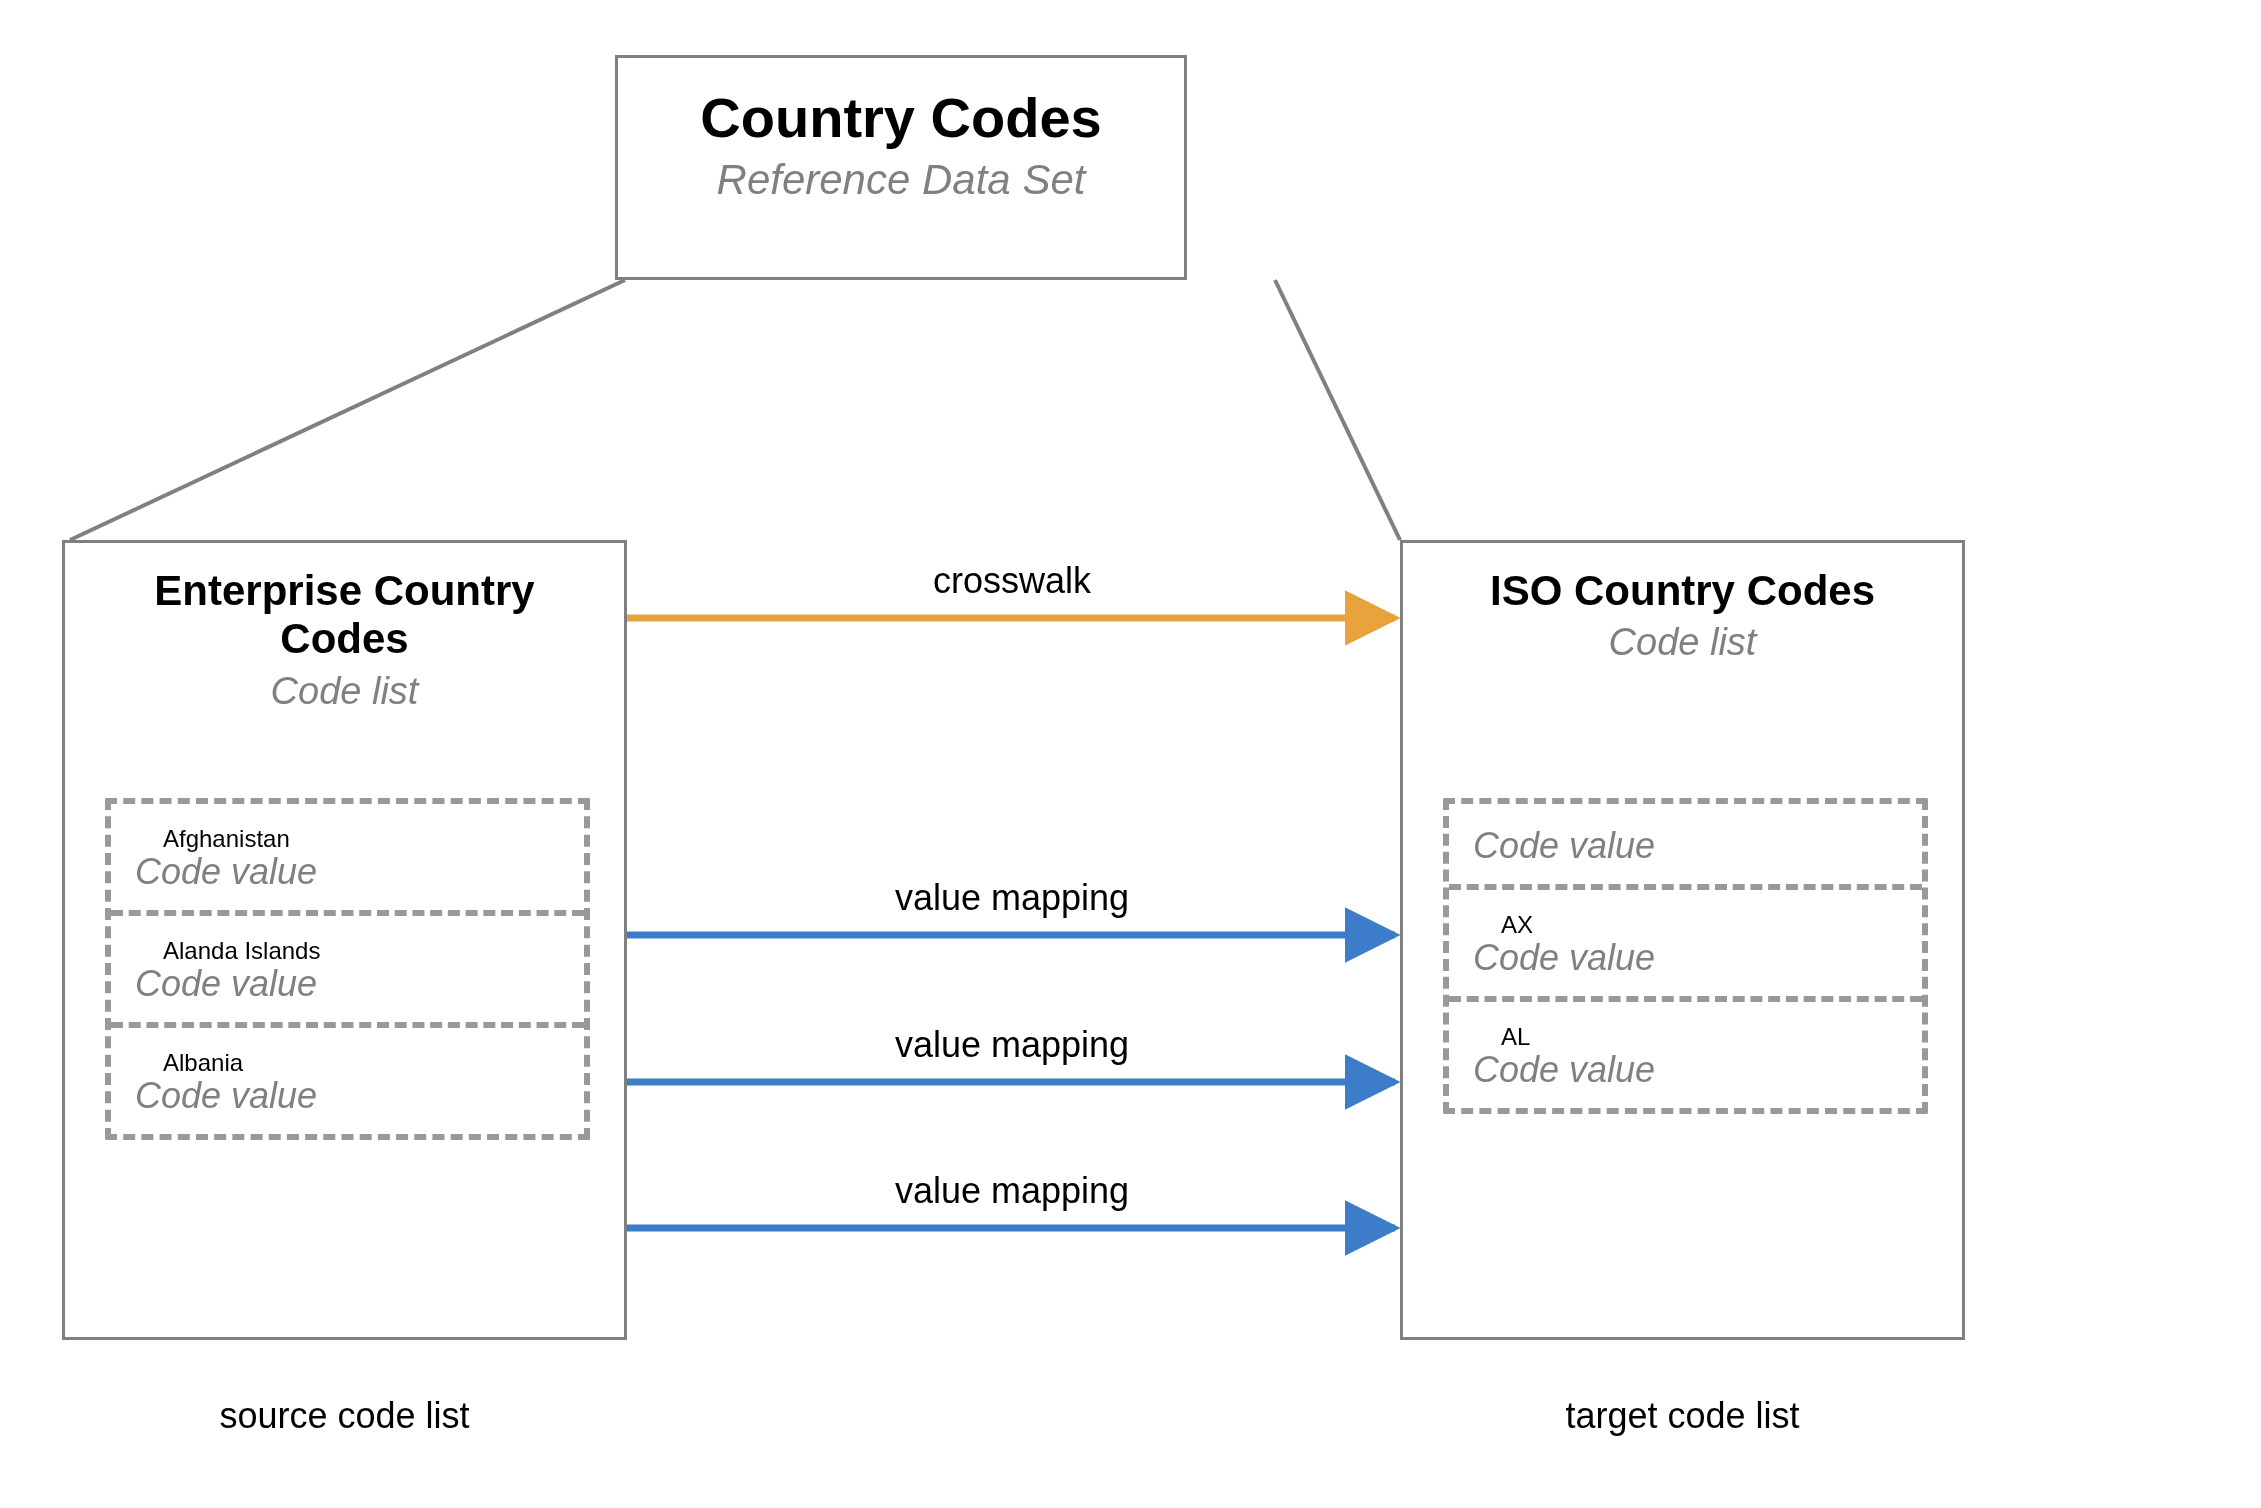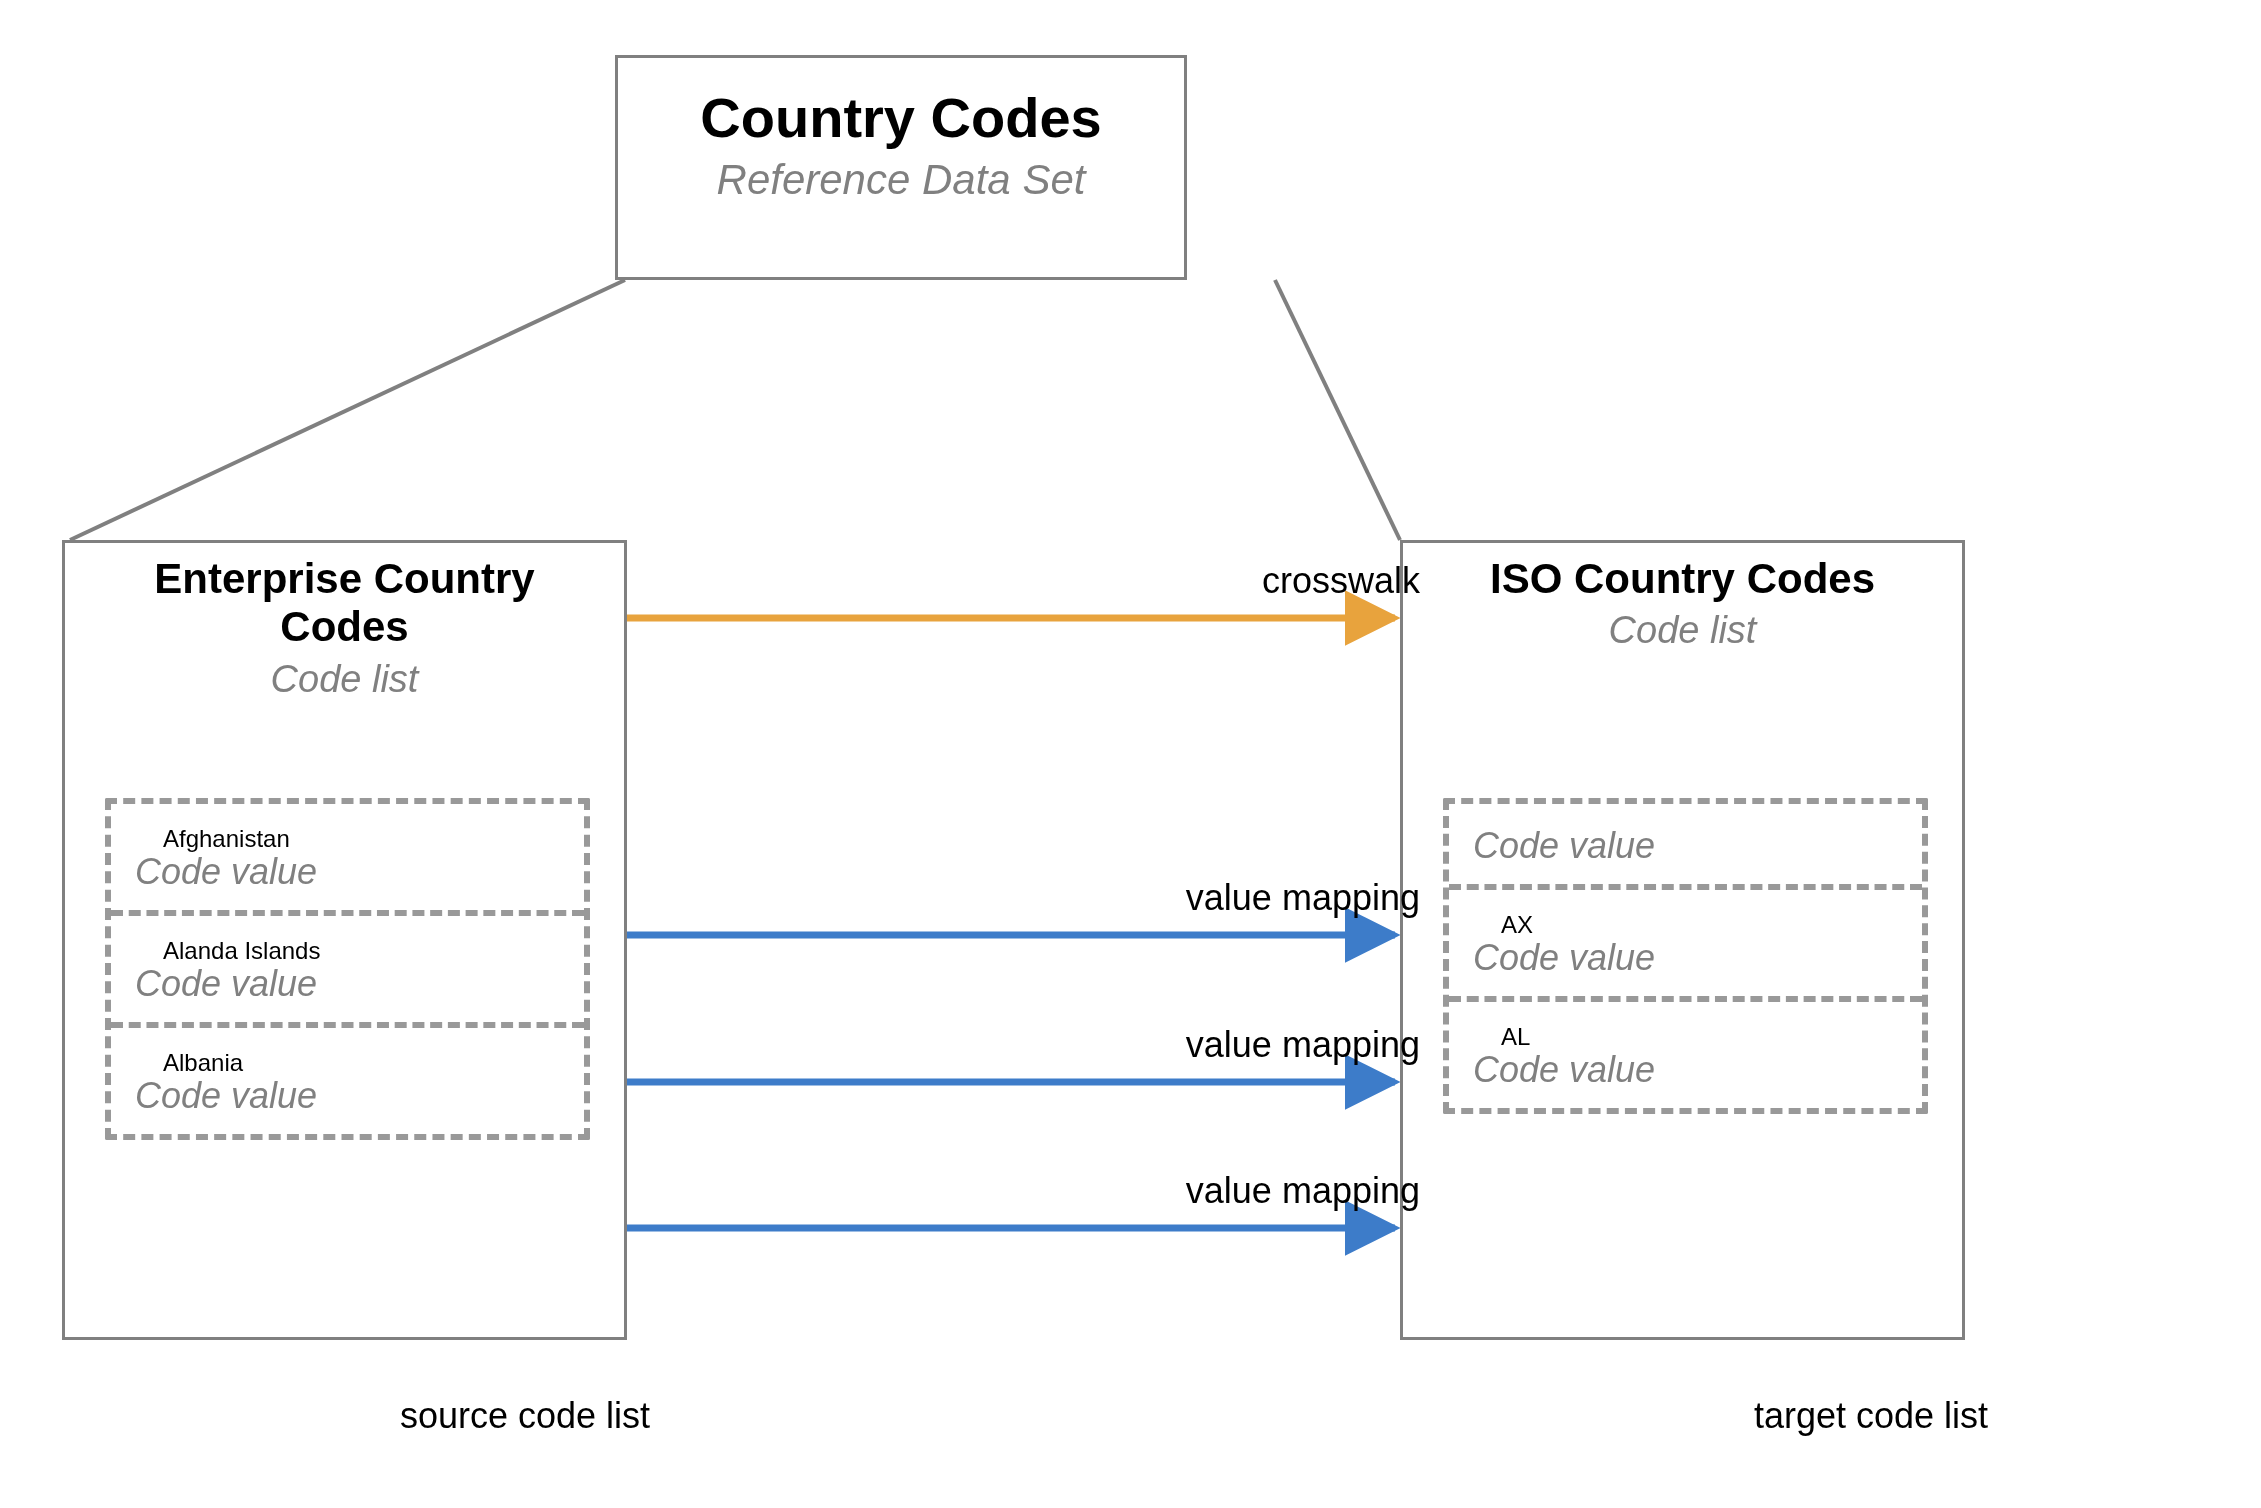--- a/index.html
+++ b/index.html
@@ -44,21 +44,21 @@
     margin: 0;
     line-height: 1.15;
     padding-top: 6px;
   }
   .codelist-title {
     font-weight: bold;
     font-size: 42px;
     text-align: center;
     color: #000000;
     margin: 0;
-    padding-top: 12px;
+    padding-top: 24px;
     line-height: 1.15;
   }
   .codelist-sub {
     font-style: italic;
     font-size: 38px;
     text-align: center;
     color: #808080;
     margin: 0;
     line-height: 1.15;
     padding-top: 6px;
@@ -86,22 +86,21 @@
   .code-sub {
     font-size: 36px;
     font-style: italic;
     color: #808080;
     line-height: 1.1;
   }
   .free-label {
     position: absolute;
     font-size: 36px;
     color: #000000;
-    text-align: right;
-    padding-left: 23px;
+    text-align: center;
   }
 </style>
 </head>
 <body>
 
 <div class="canvas">
 
   <svg class="bg" viewBox="0 0 2261 1508">
     <defs>
       <marker id="arrow-orange" viewBox="0 0 10 10" refX="9" refY="5" markerWidth="8" markerHeight="8" orient="auto-start-reverse">

